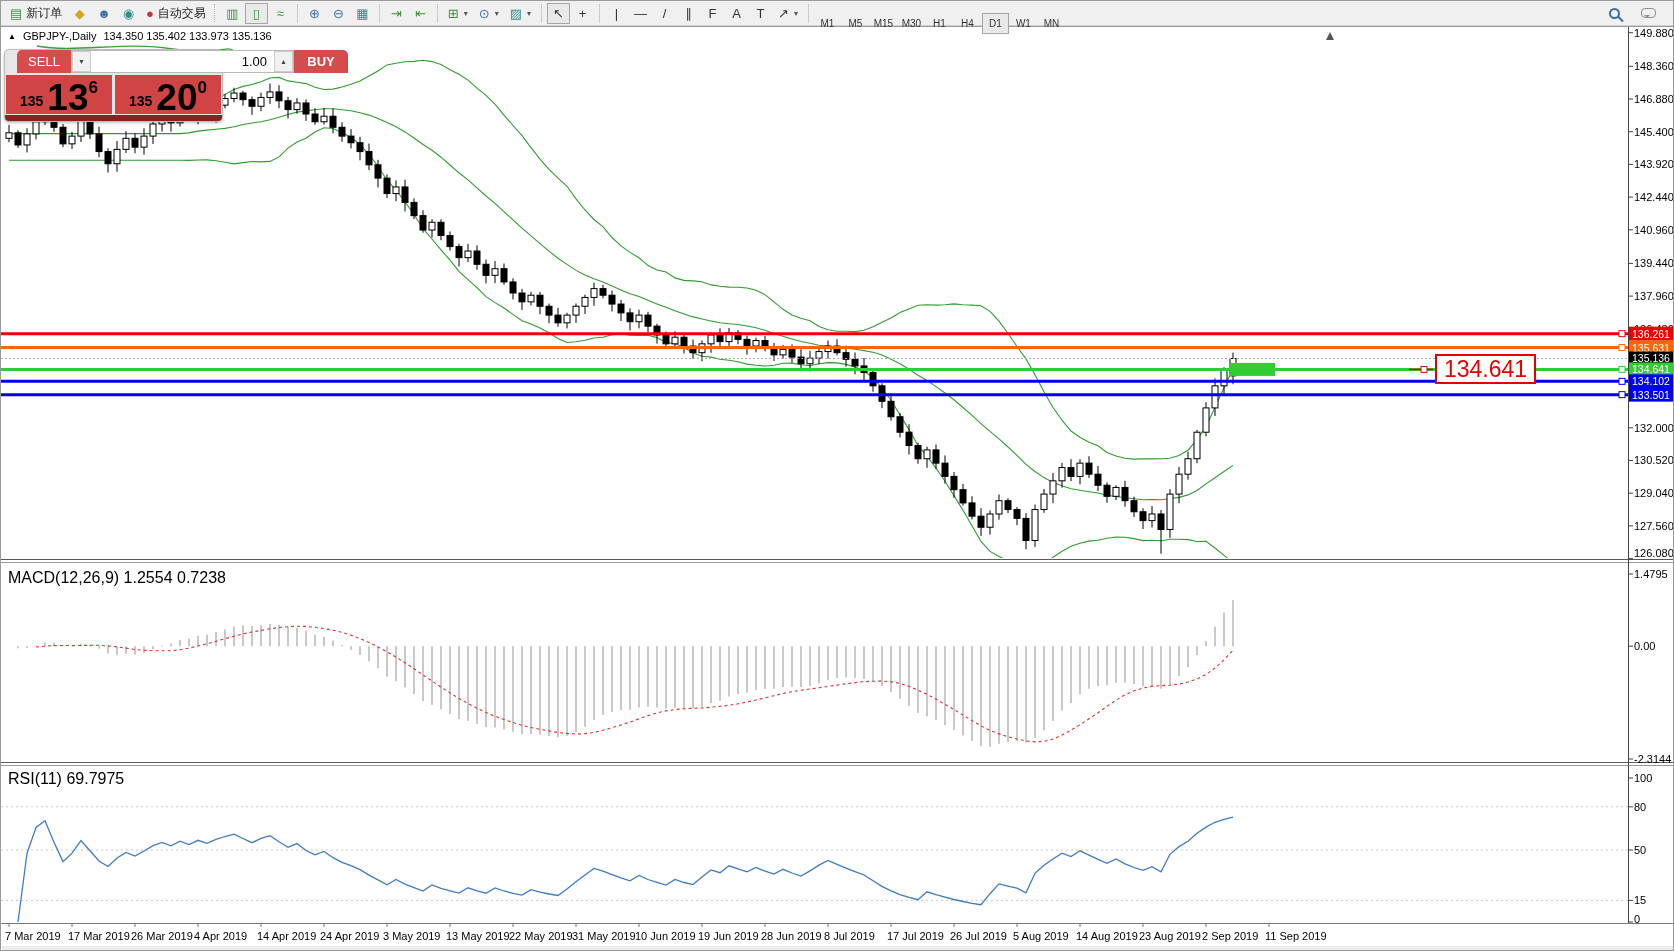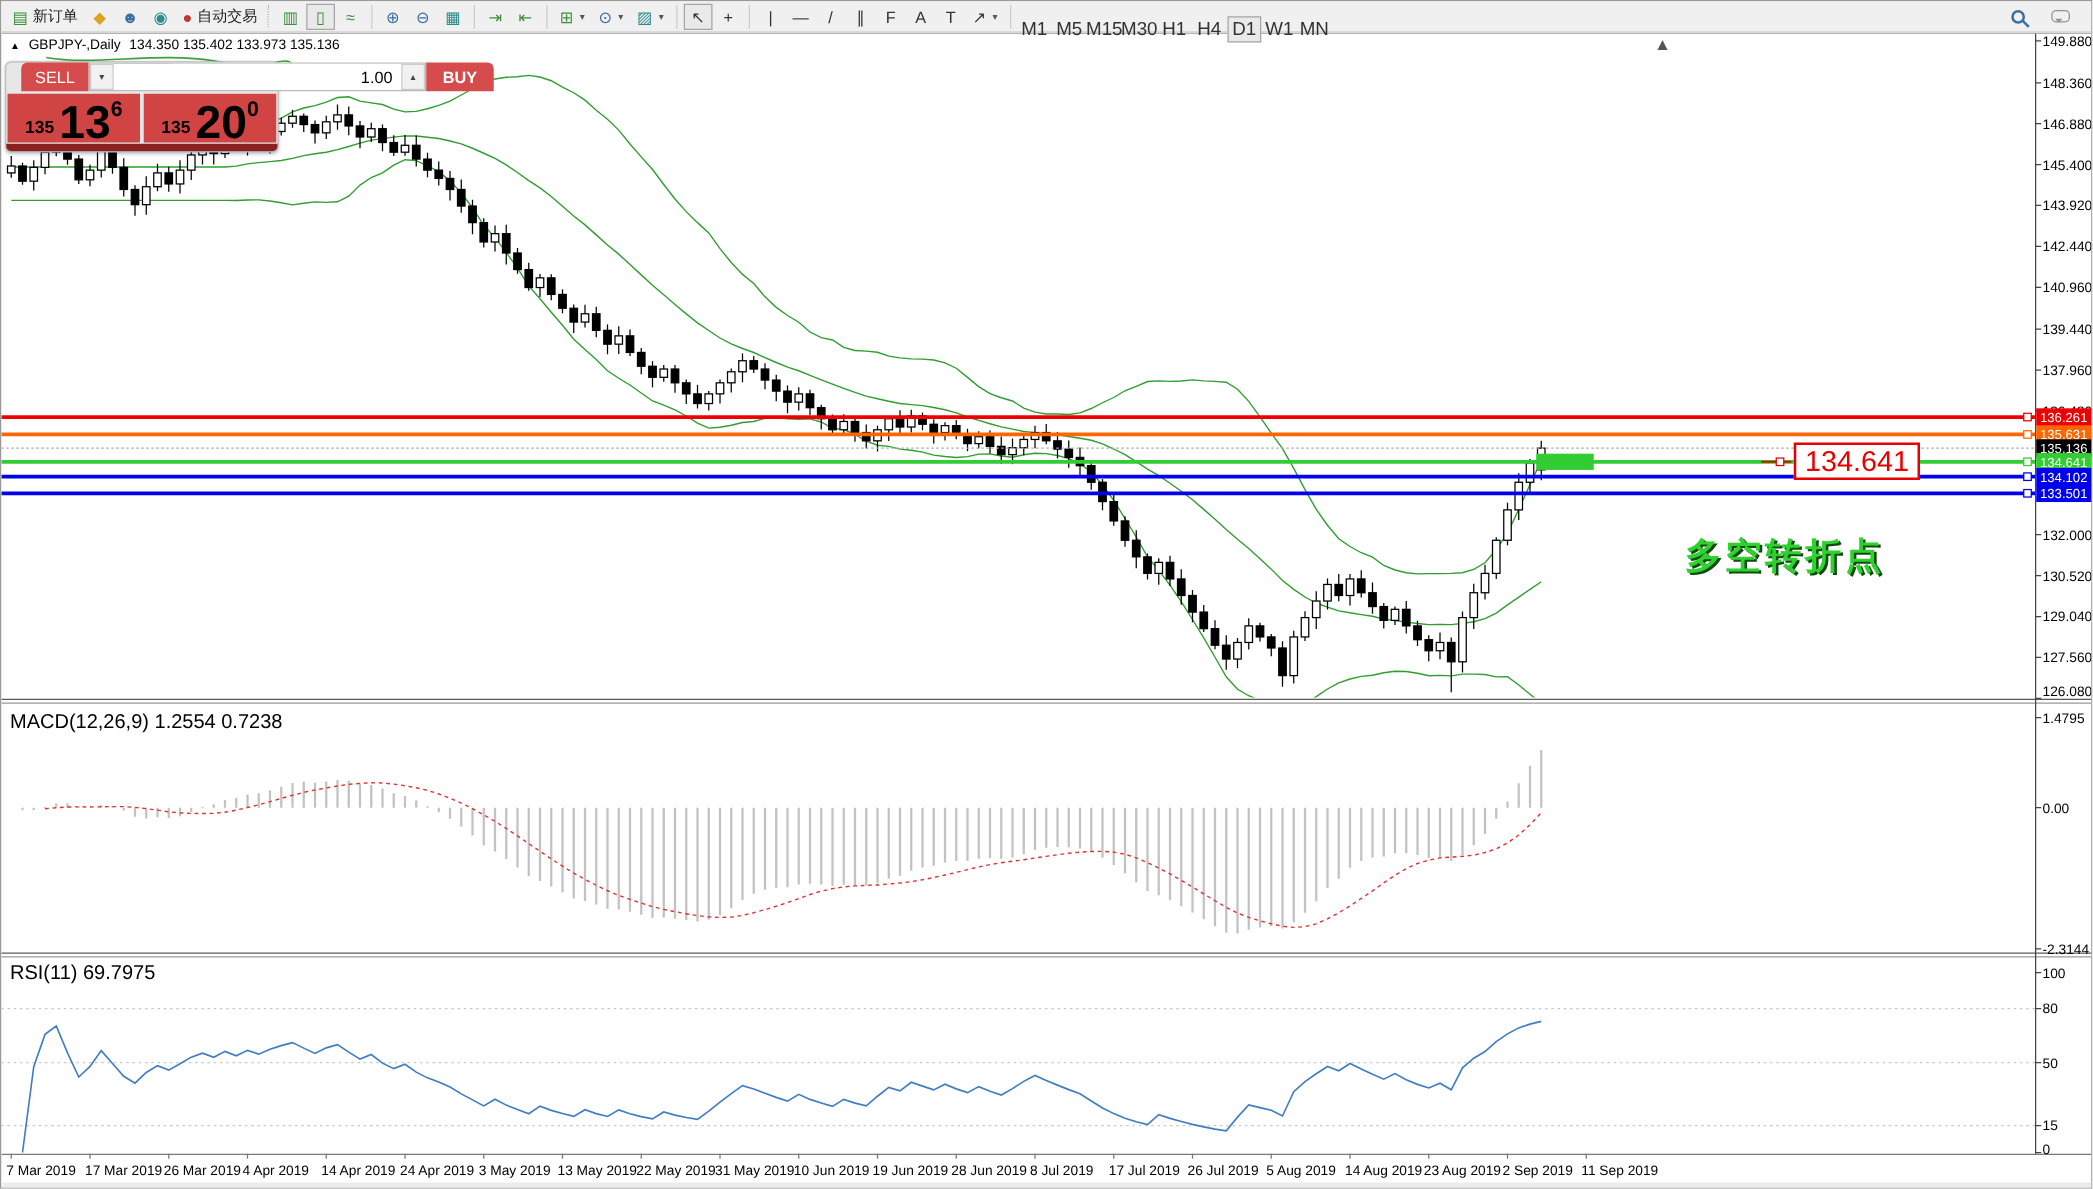--- a/index.html
+++ b/index.html
@@ -16,21 +16,21 @@
     justify-content:center; gap:4px; border:1px solid transparent; background:transparent;
     font-size:12px; color:#222; padding:0 4px; cursor:default;
     font-family:"Liberation Sans","DejaVu Sans",sans-serif; }
   .tb-btn.active { background:#e9e9e9; border:1px solid #a6a6a6; }
   .tb-sep { width:1px; height:19px; background:#cccccc; margin:0 4px; }
   .tb-handle { width:4px; height:18px; border-left:1px dotted #b5b5b5; margin:0 2px; }
   .ic { font-size:13px; line-height:1; }
   .ic-green { color:#3f8f3f; } .ic-blue { color:#3a6ea5; } .ic-gold { color:#d9a520; }
   .ic-red { color:#c43434; } .ic-dark { color:#333; } .ic-teal { color:#2e8b8b; }
   .tb-caret { font-size:8px; color:#555; margin-left:1px; }
-  .tf-btn { width:27px; font-size:15px; color:#333;margin-top:20px; }
+  .tf-btn { width:27px; font-size:10px; color:#333;margin-top:20px; }
   #tb-right { margin-left:auto; display:flex; align-items:center; gap:10px; padding-right:8px; }
   .ic-search { width:11px; height:11px; border:2px solid #3a6ea5; border-radius:50%;
     position:relative; display:inline-block; }
   .ic-search::after { content:''; position:absolute; width:7px; height:2px;
     background:#3a6ea5; transform:rotate(45deg); right:-6px; bottom:-3px; }
   .ic-chat { width:15px; height:10px; border:1.5px solid #909090; border-radius:4px;
     position:relative; display:inline-block; }
   .ic-chat::after { content:''; position:absolute; left:2px; bottom:-4px;
     border:3px solid transparent; border-top-color:#909090; }
 
@@ -48,21 +48,21 @@
     box-shadow:0 1px 3px rgba(0,0,0,.25); }
   .tp-row1 { display:flex; height:23px;padding-left:12px; }
   .tp-sell,.tp-buy { flex:0 0 54px; background:#d64c4c; color:#fff; border:none;
     font-size:13px; font-family:inherit; }
   .tp-sell { border-radius:5px 0 0 0; }
   .tp-buy { border-radius:0 5px 0 0;font-weight:bold; }
   .tp-spin { flex:1; display:flex; background:#fff; border:1px solid #b9b9b9; }
   .tp-dec,.tp-inc { width:19px; background:#f1f1f1; border:1px solid #cccccc;
     font-size:8px; color:#444; font-family:inherit; }
   .tp-vol { flex:1; min-width:0; border:none; outline:none; text-align:right;
-    font-size:13px; padding-right:7px; font-family:inherit;margin-left:47px; }
+    font-size:13px; padding-right:7px; font-family:inherit; }
   .tp-row2 { display:flex; gap:3px; padding:2px 1px 0 1px; height:41px; }
   .tp-price { flex:1; background:#d04444; color:#000000; display:flex;
     align-items:flex-end; justify-content:center; padding-bottom:1px; }
   .tp-small { font-size:14px; font-weight:700; margin:0 4px 4px 0; }
   .tp-big { font-size:37px; font-weight:700; line-height:.82;text-align:right; }
   .tp-sup { font-size:17px; font-weight:700; margin-bottom:15px; }
   .tp-bottom { height:6px; background:#8a2020; border-radius:0 0 4px 4px; margin-top:1px; }
 
   
   .panel-label { position:absolute; left:7px; z-index:3; font-size:16px; color:#000; }
@@ -1078,15 +1078,14 @@
   <div id="macd-label" class="panel-label">
     <span>MACD(12,26,9)</span>
     <span>1.2554 0.7238</span>
   </div>
   <div id="rsi-label" class="panel-label">
     <span>RSI(11)</span>
     <span>69.7975</span>
   </div>
 
   <div id="price-callout">134.641</div>
-  <div id="cn-annotation">多空转折点</div>
 
 </div>
 
 </body></html>

